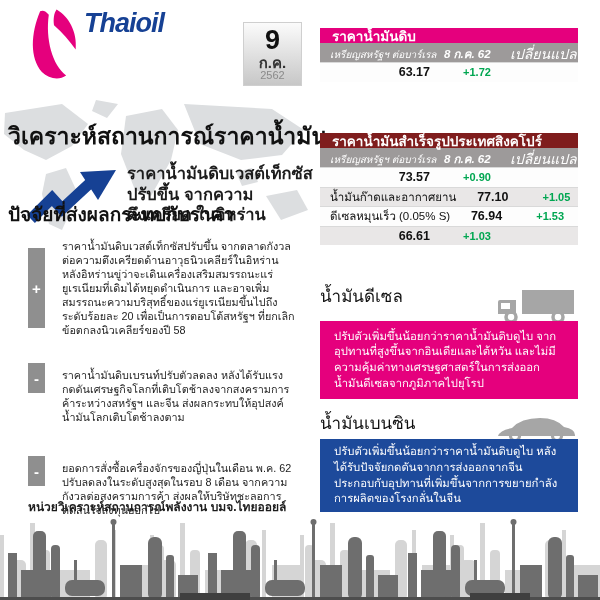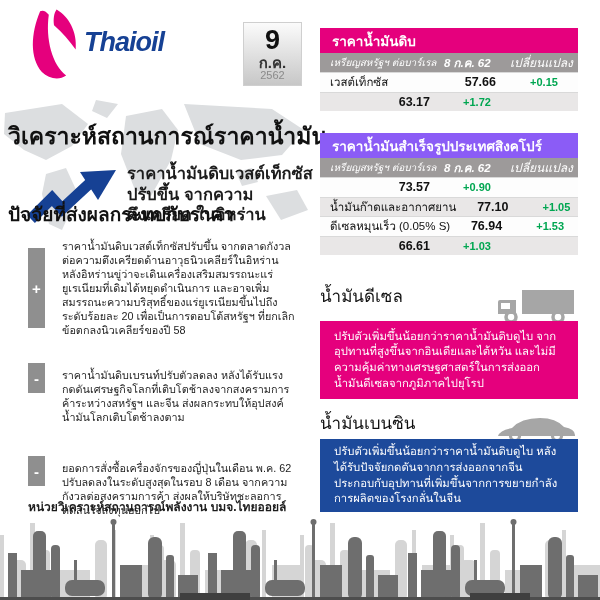--- a/index.html
+++ b/index.html
@@ -2,47 +2,47 @@
 <html><head>
 <meta charset="utf-8">
 <style>
   html,body{margin:0;padding:0;}
   body{width:600px;height:600px;font-family:"Liberation Sans","DejaVu Sans",sans-serif;background:#fff;}
   .page{position:relative;width:600px;height:600px;overflow:hidden;background:#fff;}
   .layer{position:absolute;}
   
   .map{left:0;top:98px;width:330px;height:170px;z-index:0;}
   
-  .logo{left:28px;top:8px;display:flex;align-items:center;gap:4px;z-index:2;}
+  .logo{left:28px;top:8px;display:flex;align-items:flex-start;gap:4px;z-index:2;}
   .logo-text{color:#164194;font-size:27px;font-weight:bold;font-style:italic;letter-spacing:-1px;padding-bottom:8px;}
   .date-box{left:243px;top:22px;width:57px;height:62px;background:linear-gradient(#fbfbfb,#c7c7c7);border:1px solid #cfcfcf;text-align:center;z-index:2;display:flex;flex-direction:column;justify-content:center;line-height:1.05;}
   .date-day{font-size:27px;font-weight:bold;color:#111;}
   .date-month{font-size:15px;font-weight:bold;color:#333;}
   .date-year{font-size:11px;color:#8a8a8a;}
   .title{left:8px;top:118px;width:310px;font-size:23px;font-weight:bold;color:#111;white-space:nowrap;z-index:2;}
   .subtitle-arrow{left:26px;top:170px;width:92px;height:56px;z-index:2;}
   .subtitle{left:127px;top:163px;width:188px;font-size:16.5px;font-weight:600;color:#1c1c1c;line-height:1.25;z-index:2;}
   .factors-heading{left:8px;top:199px;font-size:19px;font-weight:bold;color:#111;z-index:2;}
   .factors{left:28px;top:231px;width:280px;z-index:2;}
   .factor-item{display:flex;gap:9px;margin-bottom:15px;}
   .factor-item:nth-child(2){margin-bottom:21px;}
   .sign-bar{flex:0 0 17px;background:#8f8f8f;color:#fff;display:flex;align-items:center;justify-content:center;font-size:15px;font-weight:bold;}
   .factor-item:nth-child(1) .sign-bar{height:80px;align-self:center;}
   .factor-item:nth-child(2) .sign-bar,.factor-item:nth-child(3) .sign-bar{height:30px;align-self:flex-start;margin-top:3px;}
   .factor-text{margin:8px;font-size:10.8px;line-height:1.3;color:#1c1c1c;}
   .credit{left:28px;top:497px;font-size:12px;font-weight:600;color:#1c1c1c;z-index:2;}
   
   .price-table{left:320px;width:258px;z-index:2;}
   #table-0{top:28px;} #table-1{top:133px;}
-  .table-title{height:25px;display:flex;align-items:center;padding-left:12px;color:#fff;font-size:13.5px;font-weight:bold;}
-  #table-0 .table-title{background:#e5007d;} #table-1 .table-title{background:#8b5cf6;}
+  .table-title{height:15px;display:flex;align-items:center;padding-left:12px;color:#fff;font-size:13.5px;font-weight:bold;}
+  #table-0 .table-title{background:#e5007d;} #table-1 .table-title{background:#7f1d1d;}
   .table-subheader{height:19px;background:#9d9a9a;color:#fff;display:grid;grid-template-columns:1fr 66px 68px;align-items:center;font-style:italic;}
   .col-unit{font-size:10px;padding-left:10px;}
   .col-date{font-size:11.5px;font-weight:bold;text-align:left;}
-  .col-change{font-size:12px;text-align:left;}
+  .col-change{font-size:14px;text-align:right;}
   .table-row{height:18.5px;display:grid;grid-template-columns:1fr 66px 68px;align-items:center;border-top:1px solid #d9d9d9;}
   .table-row:nth-child(odd){background:#fdfdfd;} .table-row:nth-child(even){background:#e9e7e7;}
   .cell-name{font-size:11.5px;color:#111;padding-left:10px;white-space:nowrap;}
   .cell-price{font-size:12.5px;font-weight:bold;color:#111;text-align:right;padding-right:14px;}
   .cell-change{font-size:11px;font-weight:bold;text-align:center;}
   .up{color:#00a651;} .down{color:#ec1c24;}
   
   .sec-heading{left:320px;font-size:17px;font-weight:normal;color:#111;z-index:2;}
   #sec-heading-0{top:282px;} #sec-heading-1{top:409px;}
   .sec-icon{z-index:2;}
@@ -111,25 +111,20 @@
     </div>
 
   <div class="layer price-table" id="table-0">
     <div class="table-title">ราคาน้ำมันดิบ</div>
     <div class="table-subheader">
       <span class="col-unit">เหรียญสหรัฐฯ ต่อบาร์เรล</span>
       <span class="col-date">8 ก.ค. 62</span>
       <span class="col-change">เปลี่ยนแปลง</span>
     </div>
     <div>
-        <div class="table-row">
-          <span class="cell-name">เวสต์เท็กซัส</span>
-          <span class="cell-price">57.66</span>
-          <span class="cell-change up">+0.15</span>
-        </div>
         <div class="table-row">
           <span class="cell-price">63.17</span>
           <span class="cell-change up">+1.72</span>
         </div>
       </div>
   </div>
 
   <div class="layer price-table" id="table-1">
     <div class="table-title">ราคาน้ำมันสำเร็จรูปประเทศสิงคโปร์</div>
     <div class="table-subheader">

